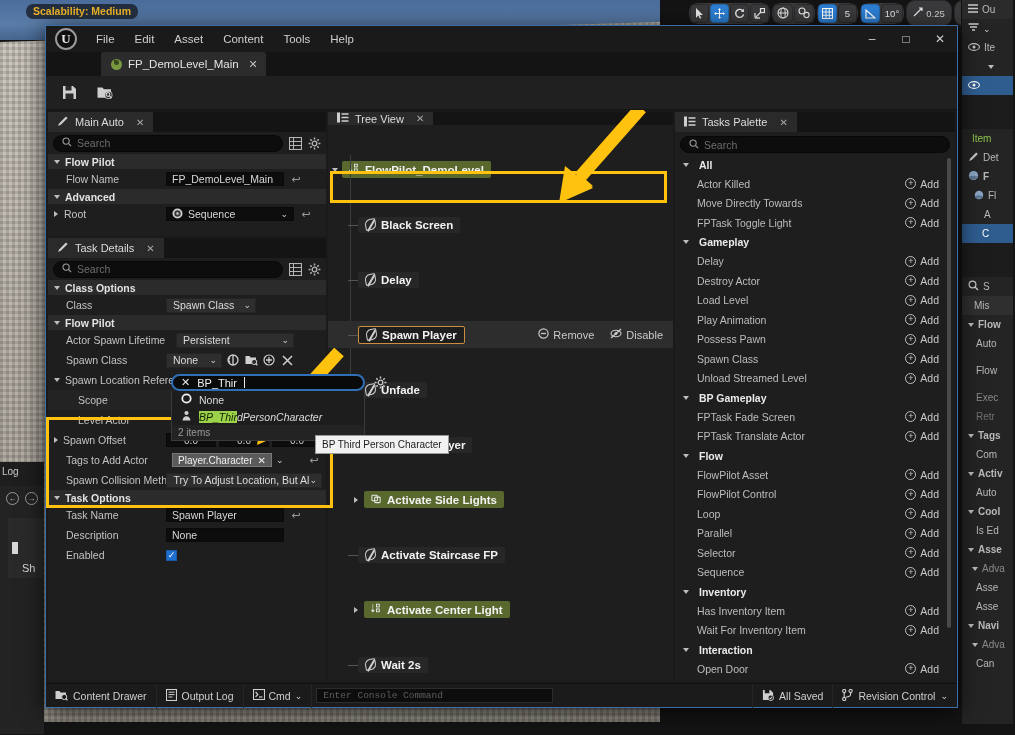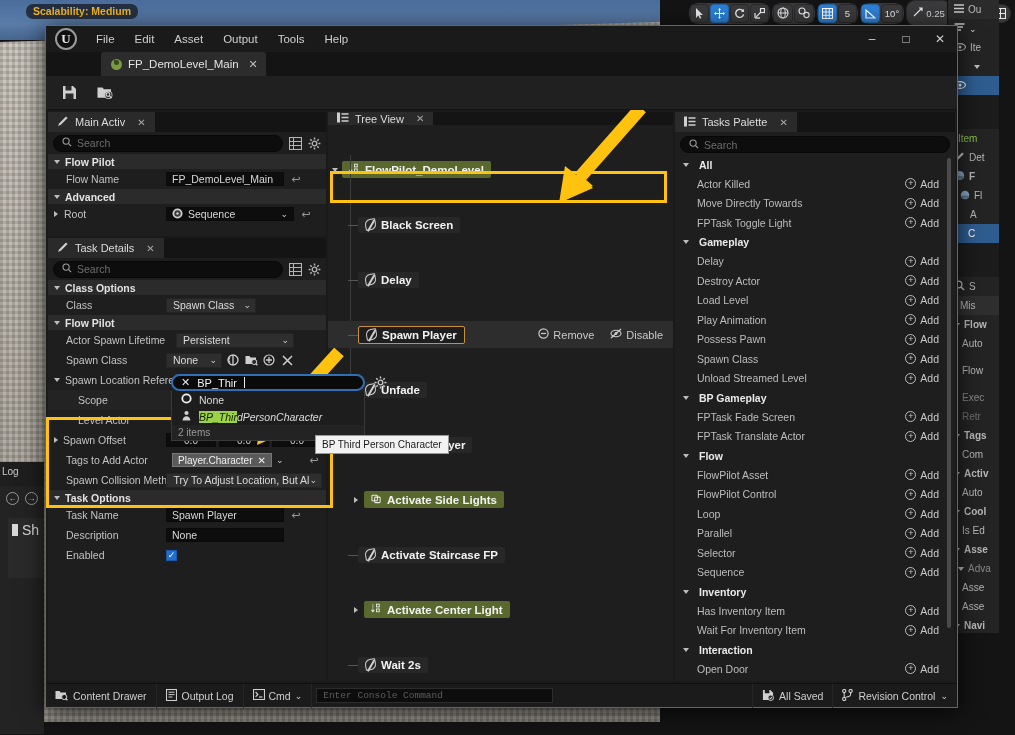--- a/index.html
+++ b/index.html
@@ -34,21 +34,21 @@
   .vp-toolbar { position:absolute; top:2px; right:4px; height:22px; display:flex; align-items:center; gap:2px; }
   .vt-btn { height:19px; min-width:19px; border-radius:4px; background:#3a3a3c;
             display:flex; align-items:center; justify-content:center; color:#e6e6e6;
             font-size:9.5px; padding:0 3px; border:1px solid #2a2a2c; }
   .vt-btn.on { background:#2d7fd4; border-color:#2468ad; }
   .vt-group { display:flex; align-items:center; background:#3a3a3c; border-radius:9px; padding:1px; gap:1px; }
   .vt-pill { height:26px; border-radius:9px; display:flex; align-items:center; gap:3px;
              background:#3a3a3c; padding:0 6px; font-size:9.5px; border:1px solid #2b2b2d; }
 
   
-  #right-strip { position:absolute; right:16px; top:0; width:52px; height:633px;
+  #right-strip { position:absolute; right:2px; top:0; width:52px; height:724px;
                  background:#242424; border-left:1px solid #121212; overflow:hidden; }
   .rs-row { height:19px; display:flex; align-items:center; gap:4px; padding-left:6px;
             font-size:10px; color:#b9b9b9; white-space:nowrap; }
   .rs-head { background:#2b2b2b; }
   .rs-sel { background:#2f5d90; }
   .rs-green { color:#8bc34a; }
   .rs-sep { height:8px; }
   .rs-dark { background:#1c1c1c; }
 
   
@@ -284,21 +284,21 @@
   <div class="bg-log2">
     <div style="display:flex;gap:6px;padding:6px 0 0 6px;">
       <span style="width:13px;height:13px;border:1px solid #9a9a9a;border-radius:50%;display:flex;align-items:center;justify-content:center;font-size:8px;color:#cfcfcf;">←</span>
       <span style="width:13px;height:13px;border:1px solid #9a9a9a;border-radius:50%;display:flex;align-items:center;justify-content:center;font-size:8px;color:#cfcfcf;">→</span>
     </div>
     <div style="padding:16px 0 0 8px;font-size:10px;color:#c8c8c8;">Filte</div>
   </div>
   <div class="bg-log3">
     <div style="display:flex;align-items:center;gap:4px;padding:4px 0 0 4px;">
       <span style="width:6px;height:12px;background:#d8d8d8;display:inline-block;"></span>
-      <span style="font-size:14px;color:#d8d8d8;">Sh</span>
+      <span style="font-size:11px;color:#d8d8d8;margin-top:40px;">Sh</span>
     </div>
   </div>
 </div>
 
 <div id="right-strip">
   <div class="rs-row rs-head">
     <span>
       <svg width="10" height="9" viewBox="0 0 10 9">
           <path d="M0 1h10M0 4.5h10M0 8h10" stroke="#c9c9c9" stroke-width="1.3"></path>
         </svg>
@@ -452,21 +452,21 @@
 <div id="win">
 
   <div class="titlebar">
     <div class="ue-logo">
       <div class="ue-circle">U</div>
     </div>
     <div class="menu">
       <div class="menu-item">File</div>
       <div class="menu-item">Edit</div>
       <div class="menu-item">Asset</div>
-      <div class="menu-item">Output</div>
+      <div class="menu-item">Content</div>
       <div class="menu-item">Tools</div>
       <div class="menu-item">Help</div>
     </div>
     <div class="win-ctrls">
       <div class="wc">–</div>
       <div class="wc">□</div>
       <div class="wc">✕</div>
     </div>
   </div>
 
@@ -502,21 +502,21 @@
     <div style="width:278px;display:flex;flex-direction:column;gap:2px;">
 
       <div class="panel" style="height:124px;">
         <div class="panel-tabs">
           <div class="panel-tab">
             <span>
               <svg width="12" height="12" viewBox="0 0 12 12">
                   <path d="M1 11 L2.3 8.2 L9 1.5 L10.6 3.1 L3.9 9.8 Z" fill="#cfcfcf"></path>
                 </svg>
             </span>
-            <span>Main Activ</span>
+            <span>Main Auto</span>
             <span class="px">✕</span>
           </div>
         </div>
         <div class="searchrow">
           <div class="searchbox">
             <span>
               <svg width="10" height="10" viewBox="0 0 11 11">
                   <circle cx="4.5" cy="4.5" r="3.4" fill="none" stroke="#9a9a9a" stroke-width="1.2"></circle>
                   <path d="M7 7 L10 10" stroke="#9a9a9a" stroke-width="1.4"></path>
                 </svg>

